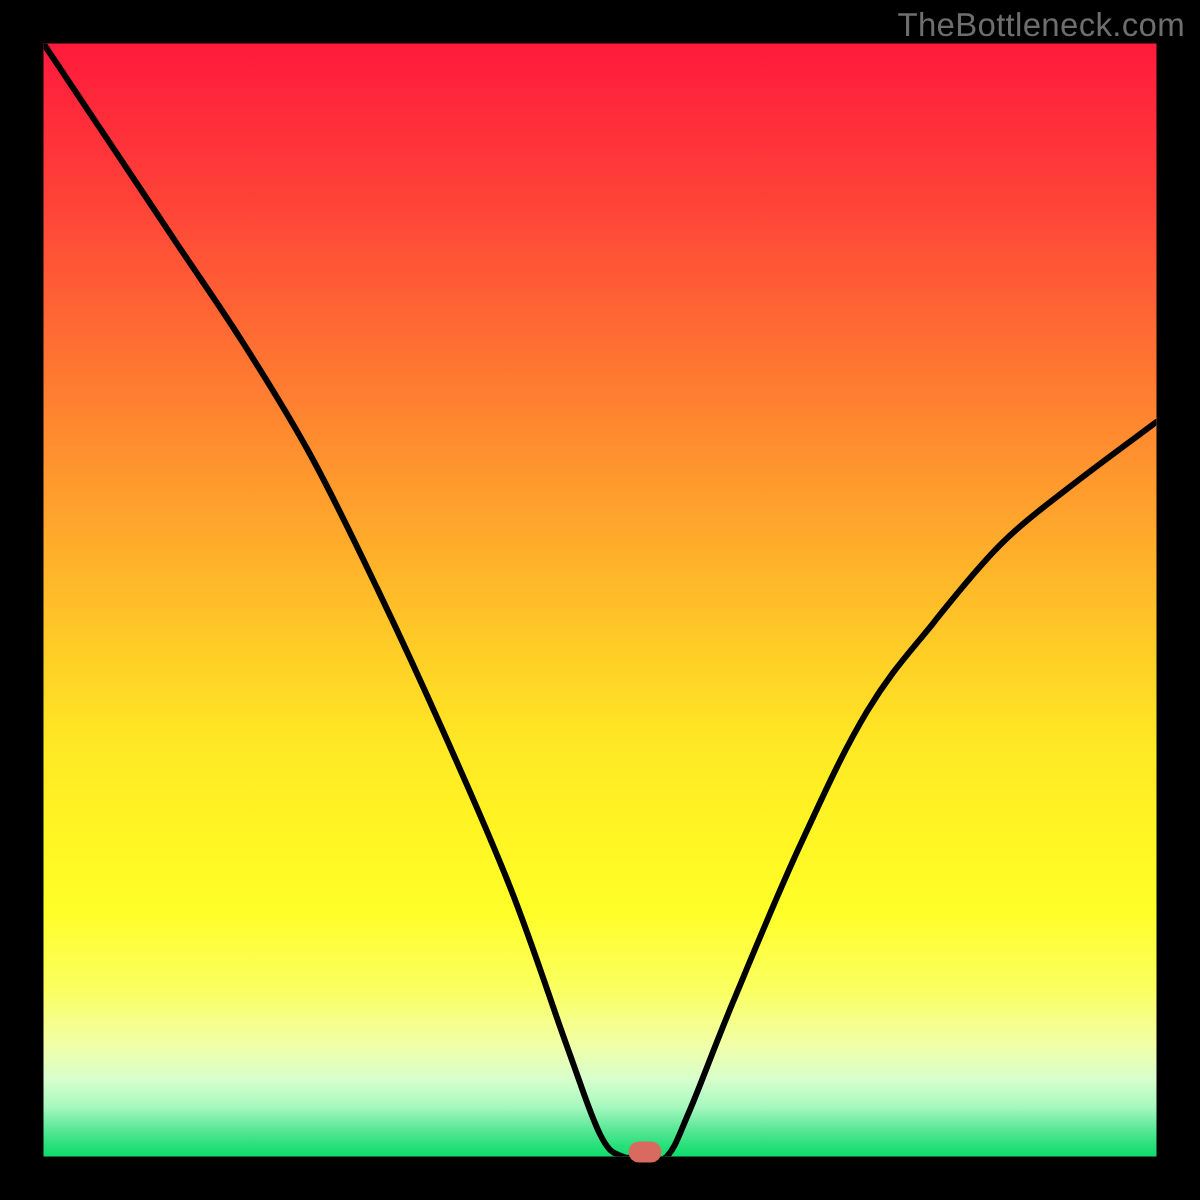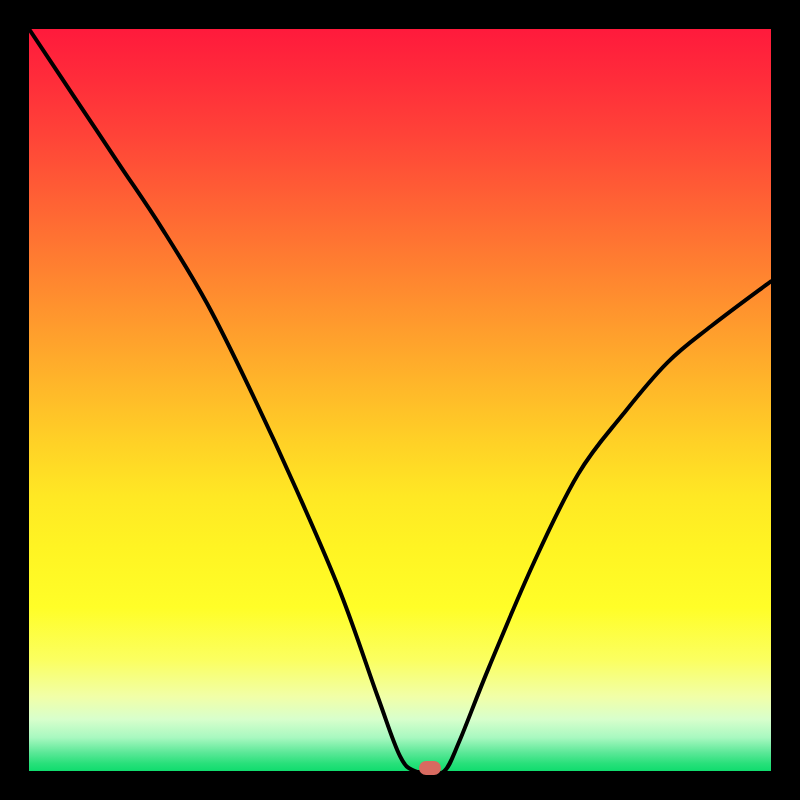--- a/index.html
+++ b/index.html
@@ -70,19 +70,20 @@
     border-radius: 8px;
     background: #d86a60;
     z-index: 4;
     transform: translate(-50%, -50%);
   }
 </style>
 </head>
 <body>
 
 <div class="frame">
+  <div class="watermark">TheBottleneck.com</div>
   <div class="plot-area">
     <svg class="curve" viewBox="0 0 742 742" preserveAspectRatio="none">
       <path id="curve-path" d="M 0 0 C 8.013599999999999 12.020399999999995, 28.4928 42.73919999999996, 44.519999999999996 66.77999999999997 C 60.54719999999999 90.82079999999999, 73.0128 109.51920000000004, 89.03999999999999 133.56000000000006 C 105.06719999999999 157.60080000000008, 117.53280000000001 174.96360000000004, 133.56 200.34000000000003 C 149.5872 225.71640000000002, 162.0528 245.15680000000003, 178.07999999999998 274.54 C 194.10719999999998 303.9232, 206.5728 330.19, 222.6 363.58 C 238.6272 396.96999999999997, 251.0928 423.9788, 267.12 460.04 C 283.1472 496.10120000000006, 296.9484 526.5232000000001, 311.64 563.9200000000001 C 326.3316 601.3168000000001, 338.05519999999996 638.4168, 348.73999999999995 667.8 C 359.42479999999995 697.1831999999999, 364.322 713.804, 371 727.16 C 377.678 740.516, 380.49760000000003 739.3288, 385.84000000000003 742 C 391.18240000000003 744.6712, 395.3376 742, 400.68 742 C 406.0224 742, 410.17760000000004 747.3424, 415.52000000000004 742 C 420.86240000000004 736.6576, 422.34639999999996 731.0184, 430.35999999999996 712.32 C 438.37359999999995 693.6216000000001, 446.684 670.1744, 460.04 638.12 C 473.396 606.0656, 488.53280000000007 568.9656, 504.56000000000006 534.24 C 520.5872 499.5144, 533.0528 471.912, 549.08 445.2 C 565.1072 418.488, 577.5728 405.874, 593.6 385.84000000000003 C 609.6272 365.80600000000004, 622.0928 349.92719999999997, 638.12 333.9 C 654.1472 317.8728, 663.9416 311.4916, 682.64 296.8 C 701.3384 282.1084, 731.3152 260.29359999999997, 742 252.27999999999997" fill="none" stroke="#000000" stroke-width="4" stroke-linejoin="round" stroke-linecap="round"></path>
     </svg>
     <div class="dot" id="marker-dot" style="left: 400.68px; top: 739px; background: rgb(216, 106, 96);"></div>
   </div>
 </div>
 
 </body></html>

